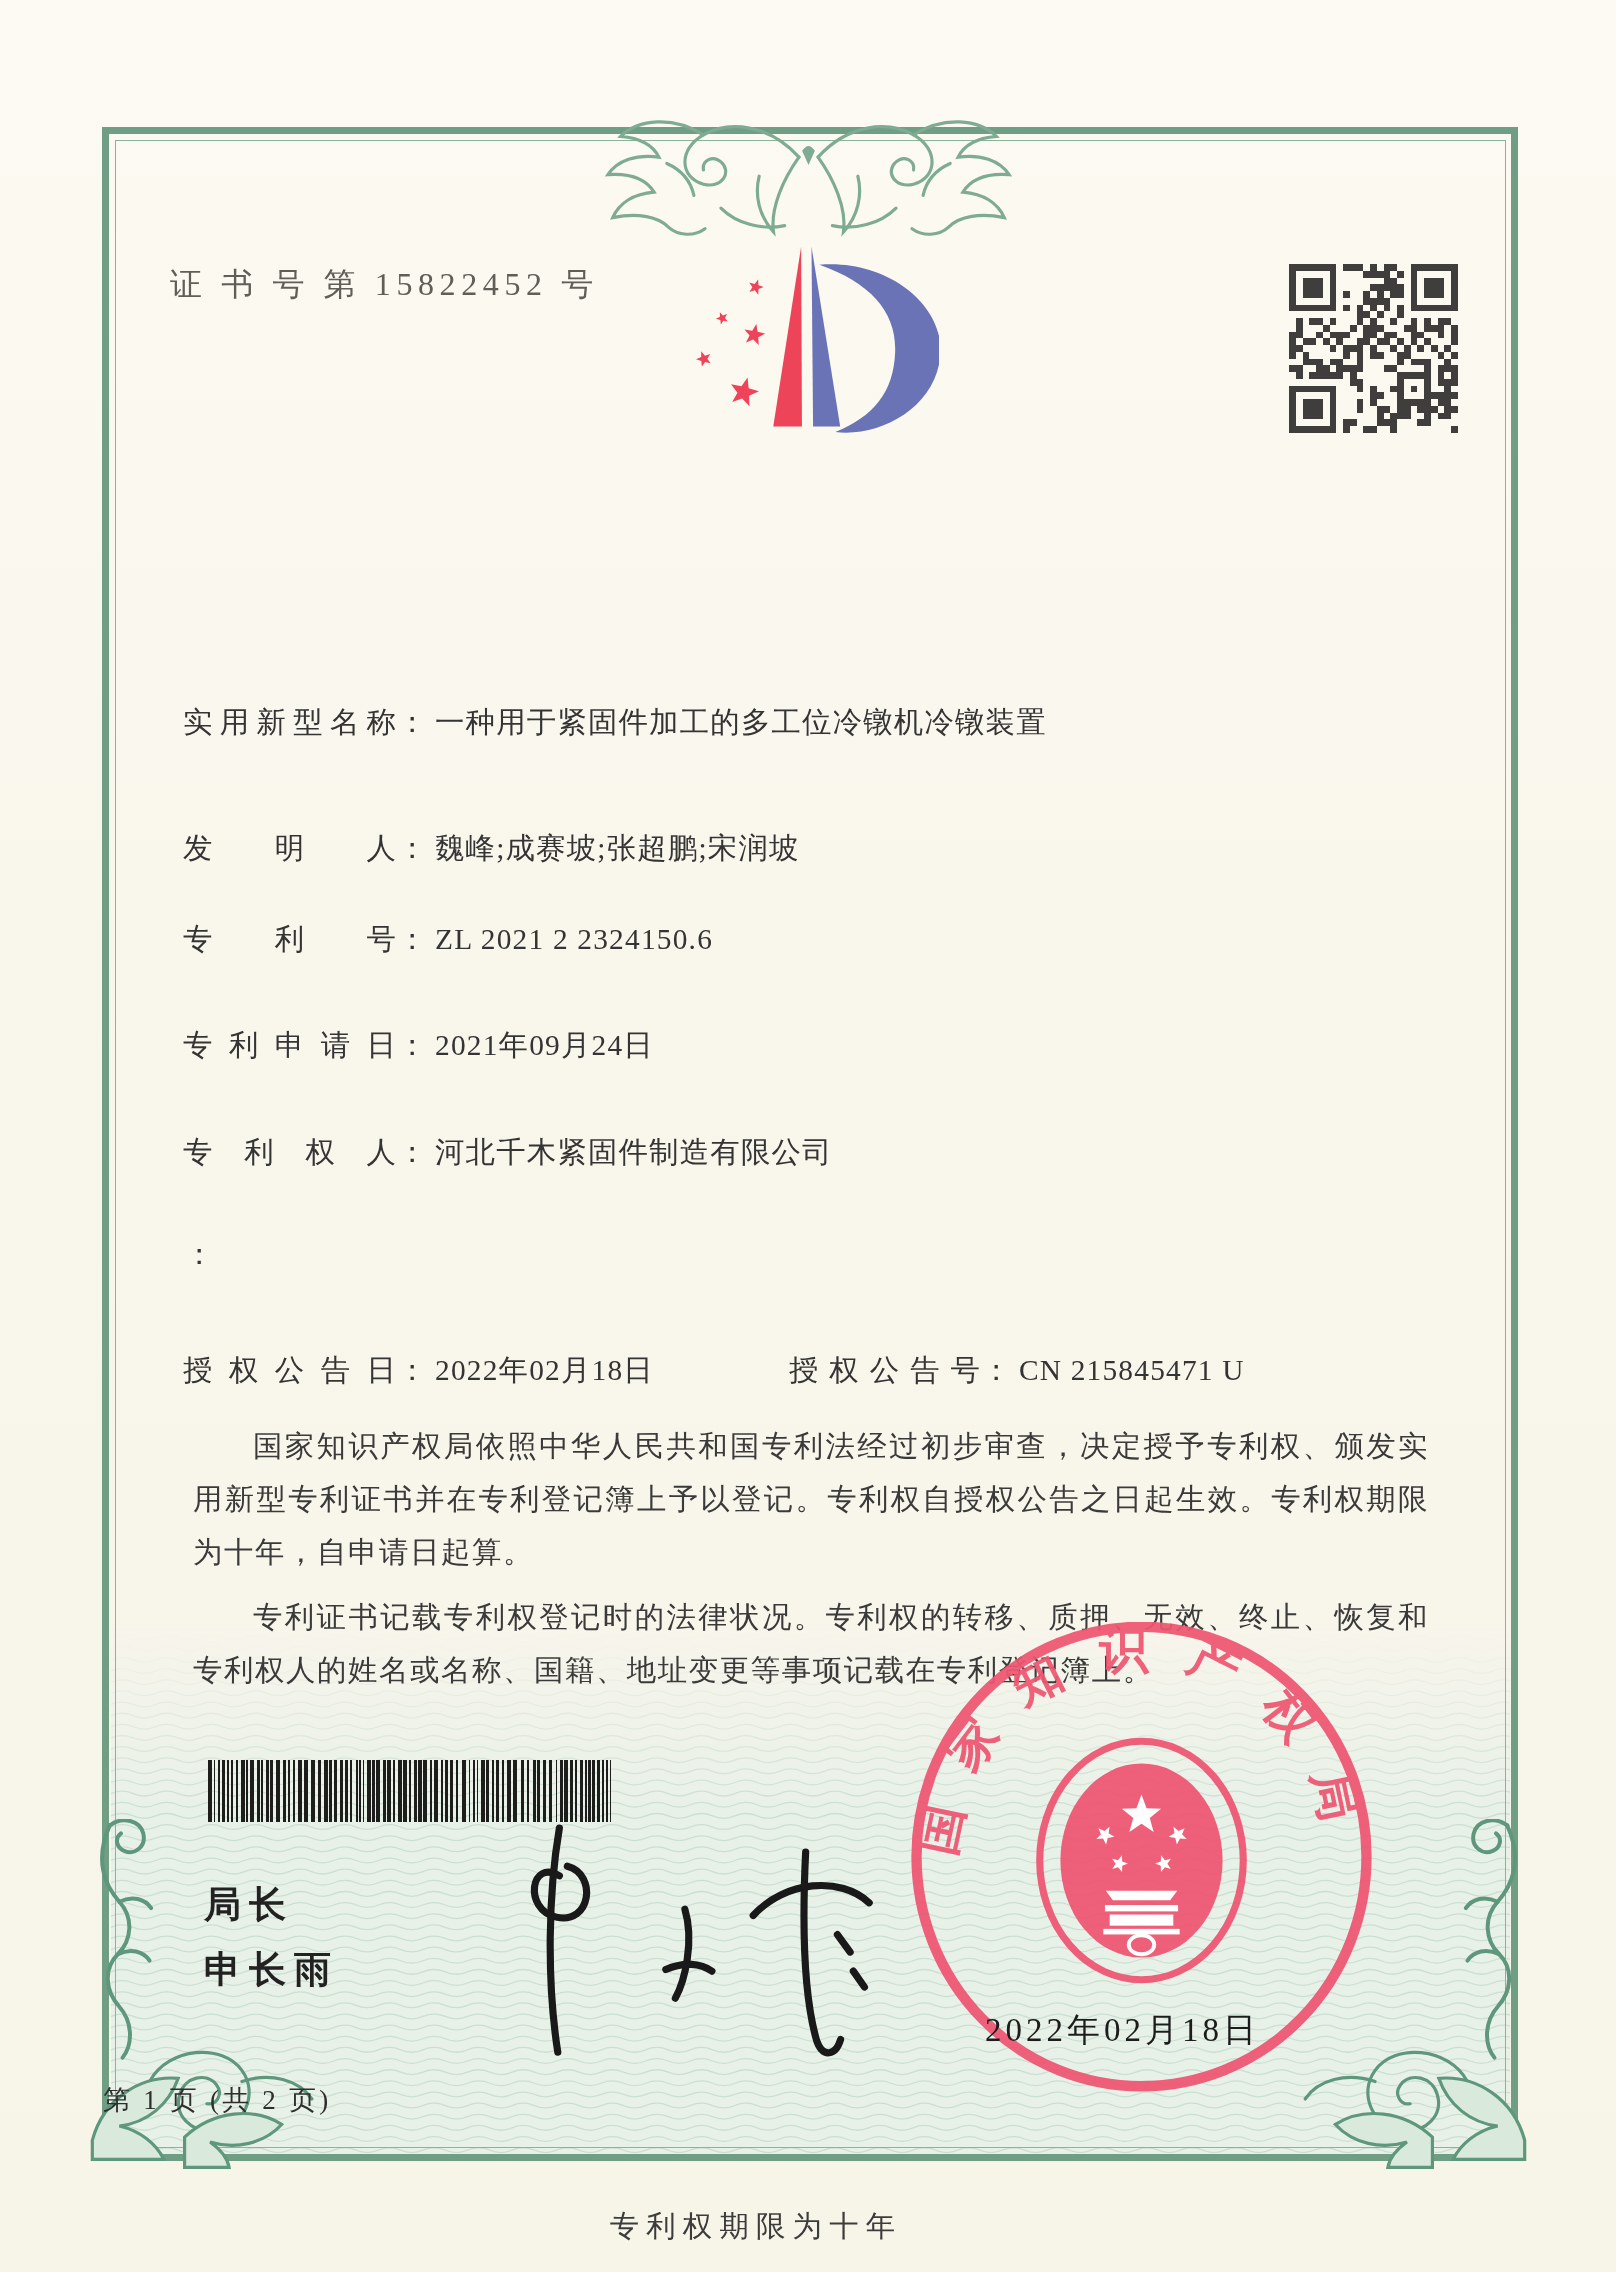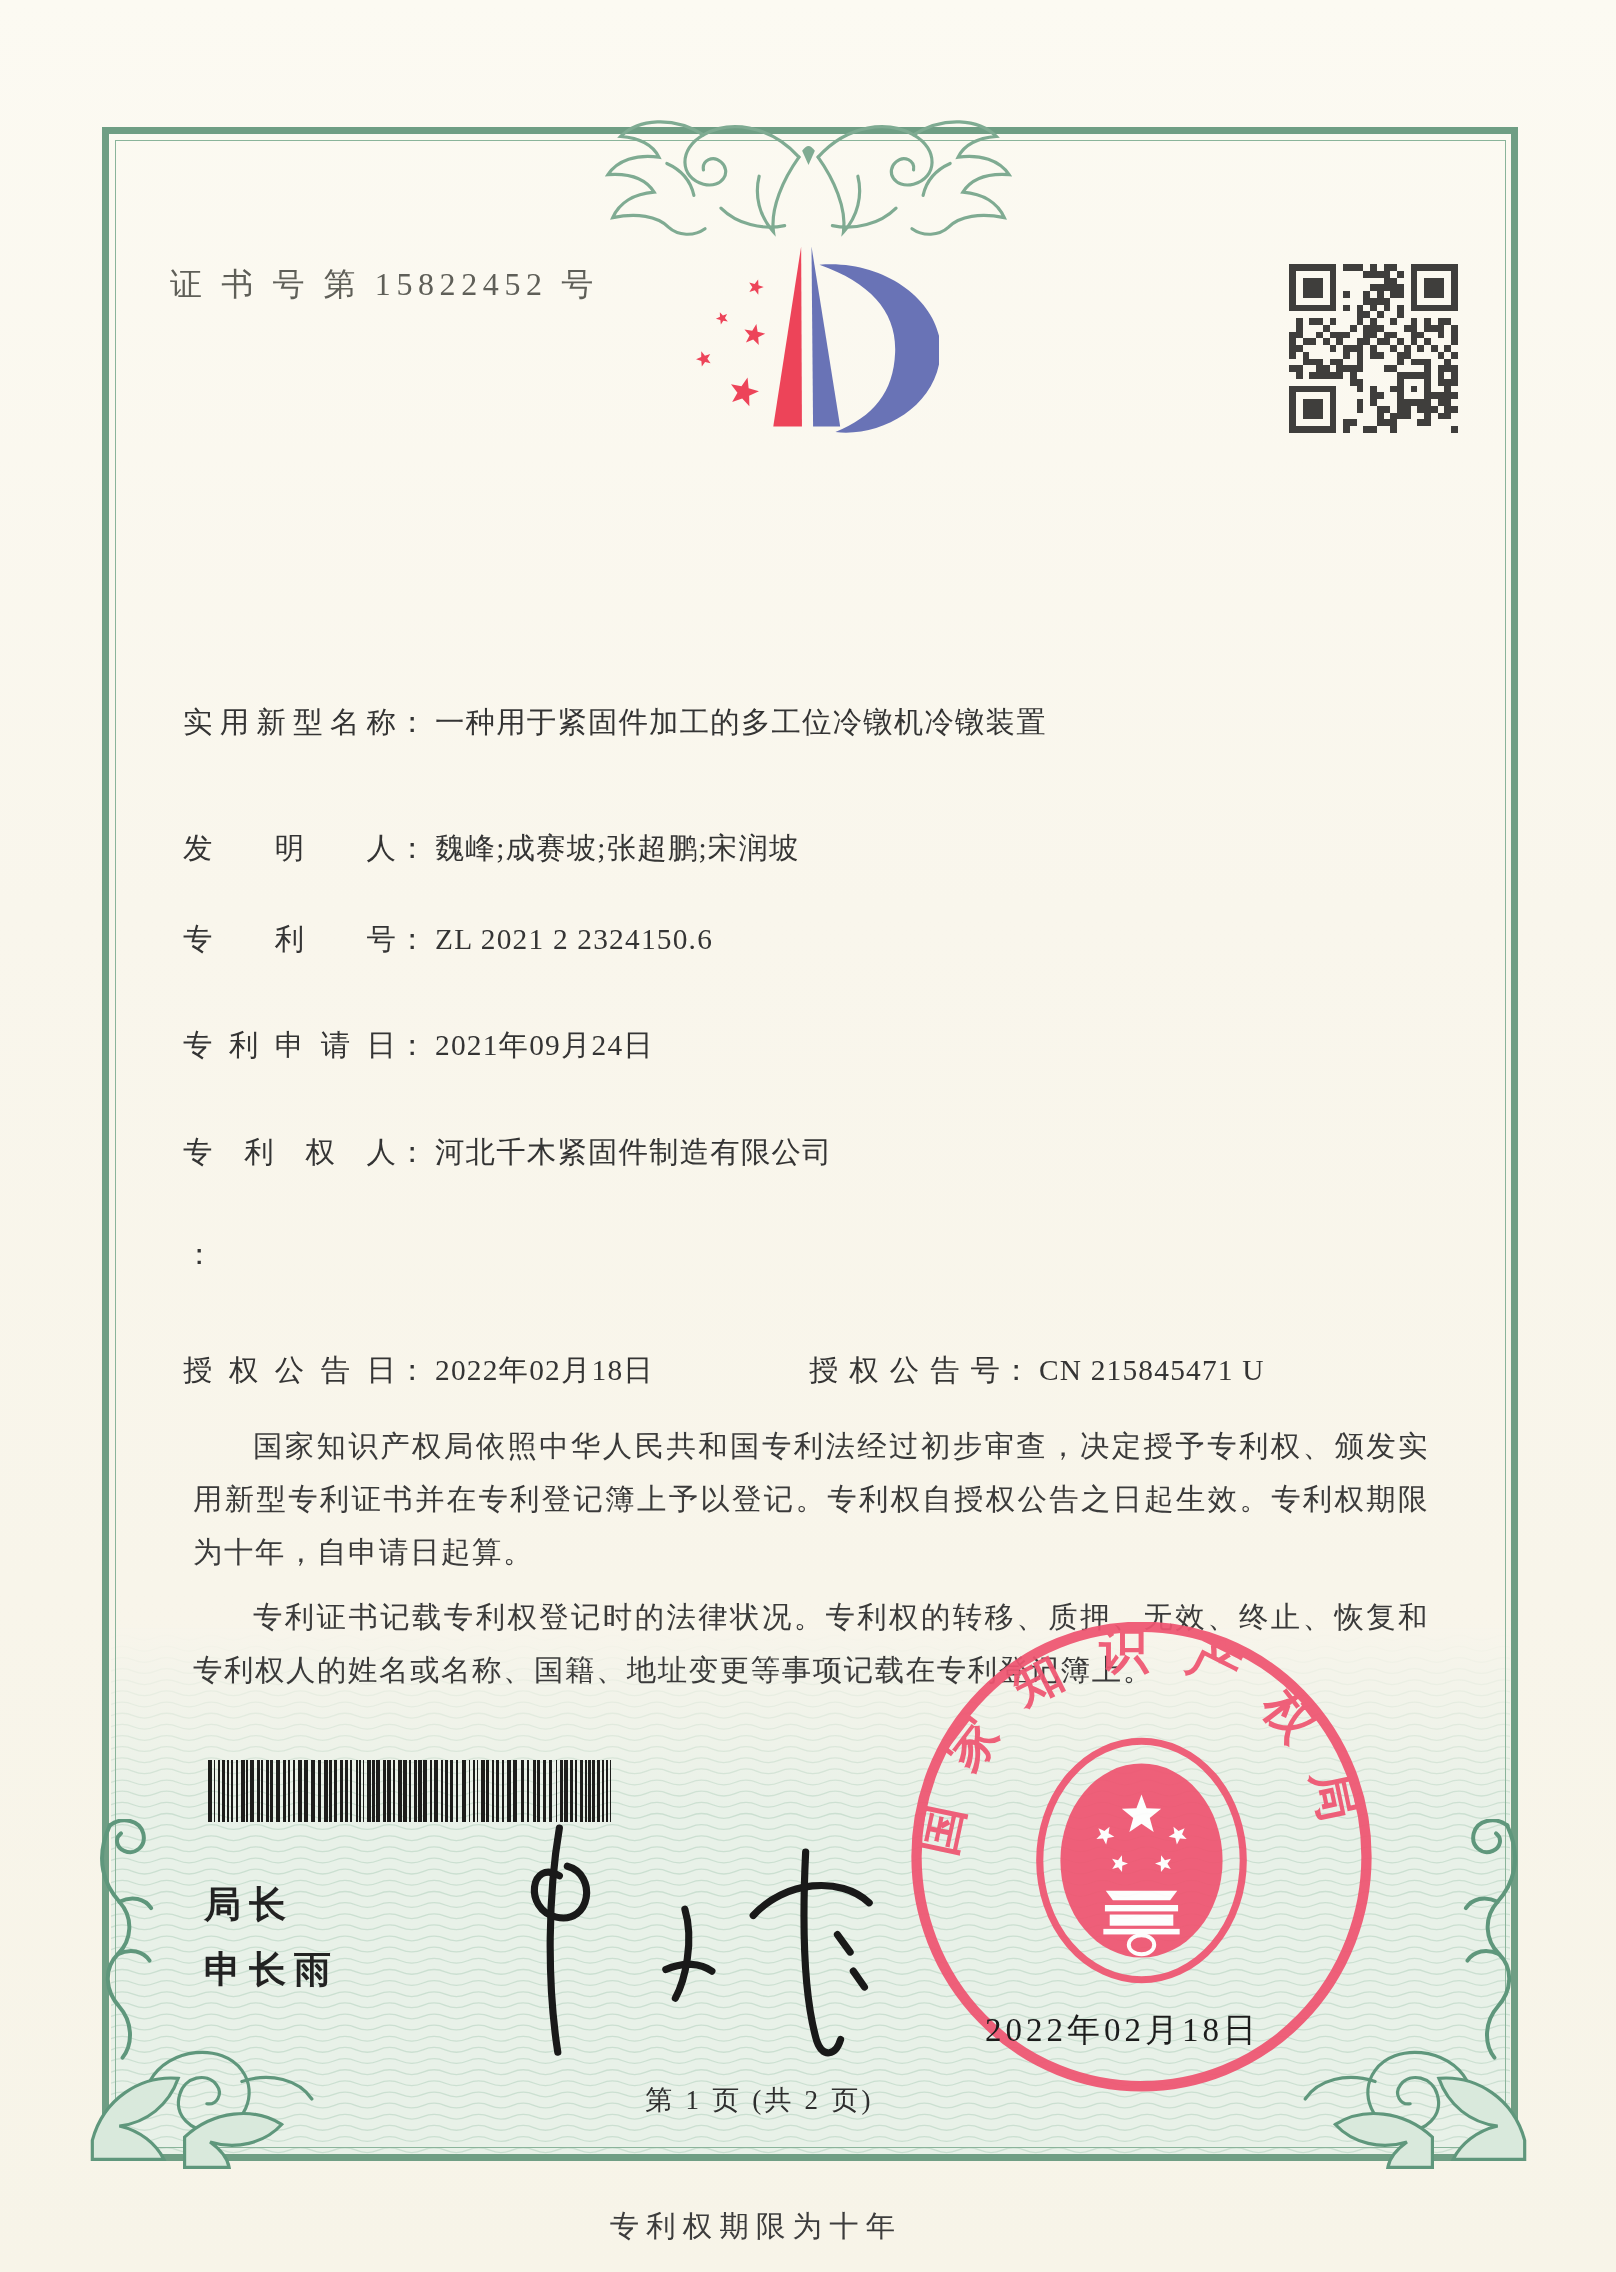--- a/index.html
+++ b/index.html
@@ -26,35 +26,35 @@
   .title{position:absolute;left:103px;top:525px;width:1410px;text-align:center;
     font-size:70px;font-weight:600;letter-spacing:22px;padding-left:22px;box-sizing:border-box;color:#1e1e1e;}
   
   .field-row{position:absolute;left:183px;font-size:29.4px;color:#343434;display:flex;line-height:38px;}
   .f-label{display:inline-block;width:213px;flex:none;text-align:justify;text-align-last:justify;}
   .f-colon{flex:none;margin:0 8px 0 1.6px;}
   .f-value{letter-spacing:1.2px;}
   .f-value.pre{white-space:pre-line;width:1042px;line-height:59px;}
   .row-addr{line-height:59px;}
   .grant2{margin-left:135px;display:flex;}
-  .g-label{display:inline-block;width:191px;text-align:justify;text-align-last:justify;flex:none;margin-left:20px;}
+  .g-label{display:inline-block;width:191px;text-align:justify;text-align-last:justify;flex:none;}
   
   .body-text{position:absolute;left:181px;top:1408px;width:1260px;}
   .body-text p{margin:12px;font-size:29.4px;line-height:53px;letter-spacing:1.6px;
     text-align:justify;text-indent:60px;color:#3a3a3a;}
   
   .barcode{position:absolute;left:208px;top:1760px;width:414px;height:62px;font-size:0;}
   .barcode span{display:inline-block;height:100%;background:#1d1d1b;vertical-align:top;}
   .sig-title{position:absolute;left:204px;top:1880px;font-size:37px;}
   .sig-name{position:absolute;left:204px;top:1945px;font-size:37px;}
   .sig-title,.sig-name{font-family:"Liberation Sans","DejaVu Sans",sans-serif;font-weight:700;color:#222;letter-spacing:8px;}
   .signature{position:absolute;left:446px;top:1790px;width:446px;height:286px;}
   .seal{position:absolute;left:903px;top:1622px;width:477px;height:477px;opacity:.93;}
   .seal-date{position:absolute;left:985px;top:2008px;font-size:33px;letter-spacing:4px;color:#1c1c1c;}
-  .page-info{position:absolute;left:103px;top:2082px;width:1313px;text-align:center;font-size:27px;letter-spacing:3.2px;color:#2e2e2e;}
+  .page-info{position:absolute;left:103px;top:2082px;width:1313px;text-align:left;font-size:27px;letter-spacing:3.2px;color:#2e2e2e;}
   .back-note{position:absolute;left:0;top:2207px;width:1512px;text-align:center;font-size:29.4px;letter-spacing:7.2px;color:#3c3c3c;}
 </style>
 </head>
 <body>
 
 <div class="page">
 
   <svg id="waves-svg" class="waves" width="1399" height="527" viewBox="0 0 1758 662">
       <rect width="1758" height="662" fill="#e8f1e8"></rect>
       <path d="M0 12 q14 -6 28 0 t28 0 q14 -6 28 0 t28 0 q14 -6 28 0 t28 0 q14 -6 28 0 t28 0 q14 -6 28 0 t28 0 q14 -6 28 0 t28 0 q14 -6 28 0 t28 0 q14 -6 28 0 t28 0 q14 -6 28 0 t28 0 q14 -6 28 0 t28 0 q14 -6 28 0 t28 0 q14 -6 28 0 t28 0 q14 -6 28 0 t28 0 q14 -6 28 0 t28 0 q14 -6 28 0 t28 0 q14 -6 28 0 t28 0 q14 -6 28 0 t28 0 q14 -6 28 0 t28 0 q14 -6 28 0 t28 0 q14 -6 28 0 t28 0 q14 -6 28 0 t28 0 q14 -6 28 0 t28 0 q14 -6 28 0 t28 0 q14 -6 28 0 t28 0 q14 -6 28 0 t28 0 q14 -6 28 0 t28 0 q14 -6 28 0 t28 0 q14 -6 28 0 t28 0 q14 -6 28 0 t28 0 q14 -6 28 0 t28 0 q14 -6 28 0 t28 0 q14 -6 28 0 t28 0" stroke="#c6dccc" stroke-width="1.6" fill="none" opacity="0.85"></path>

